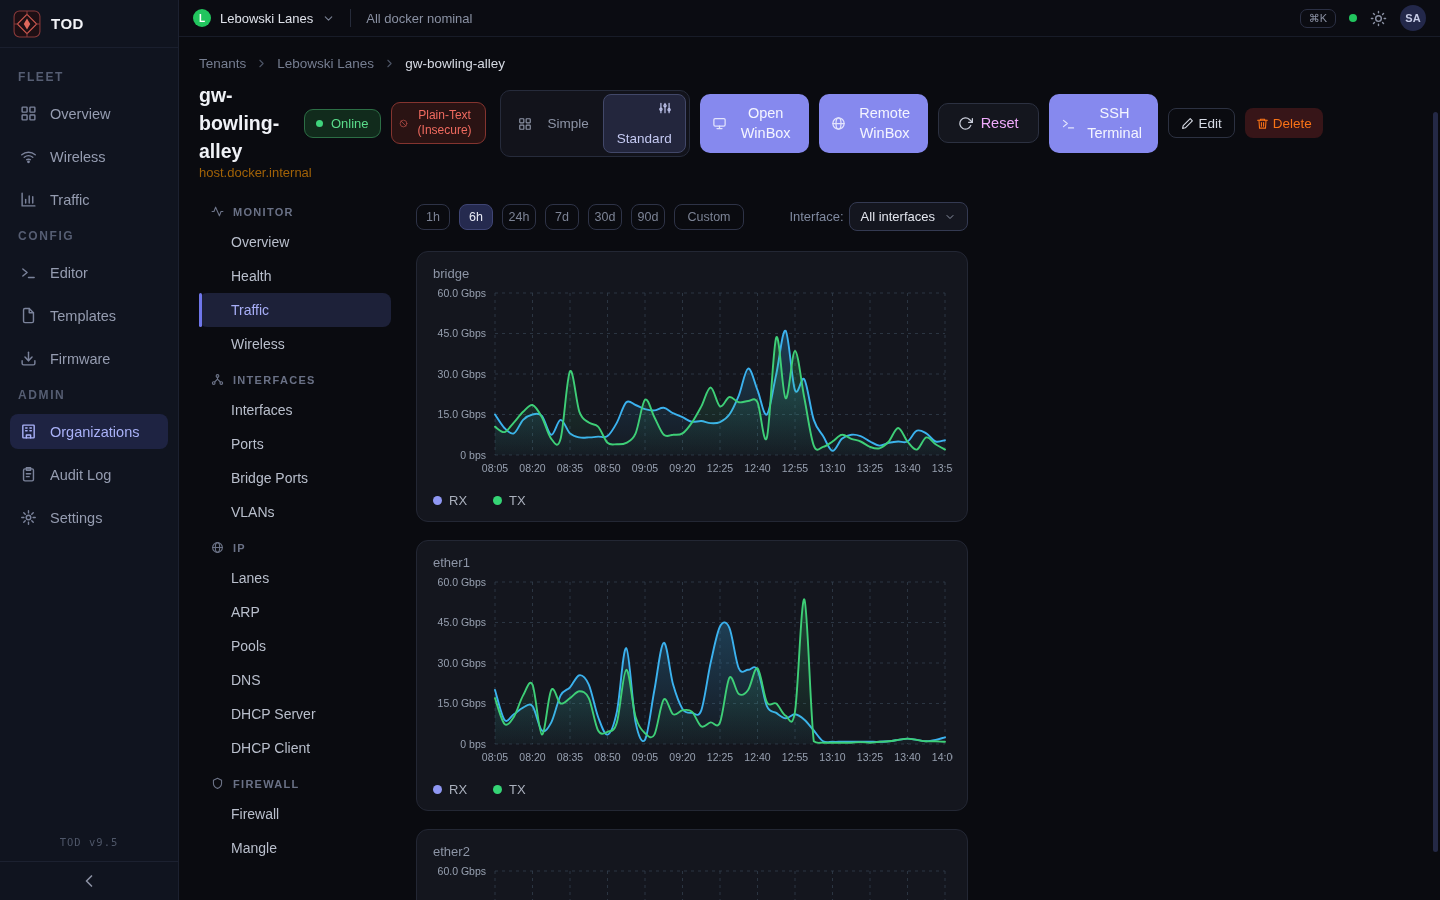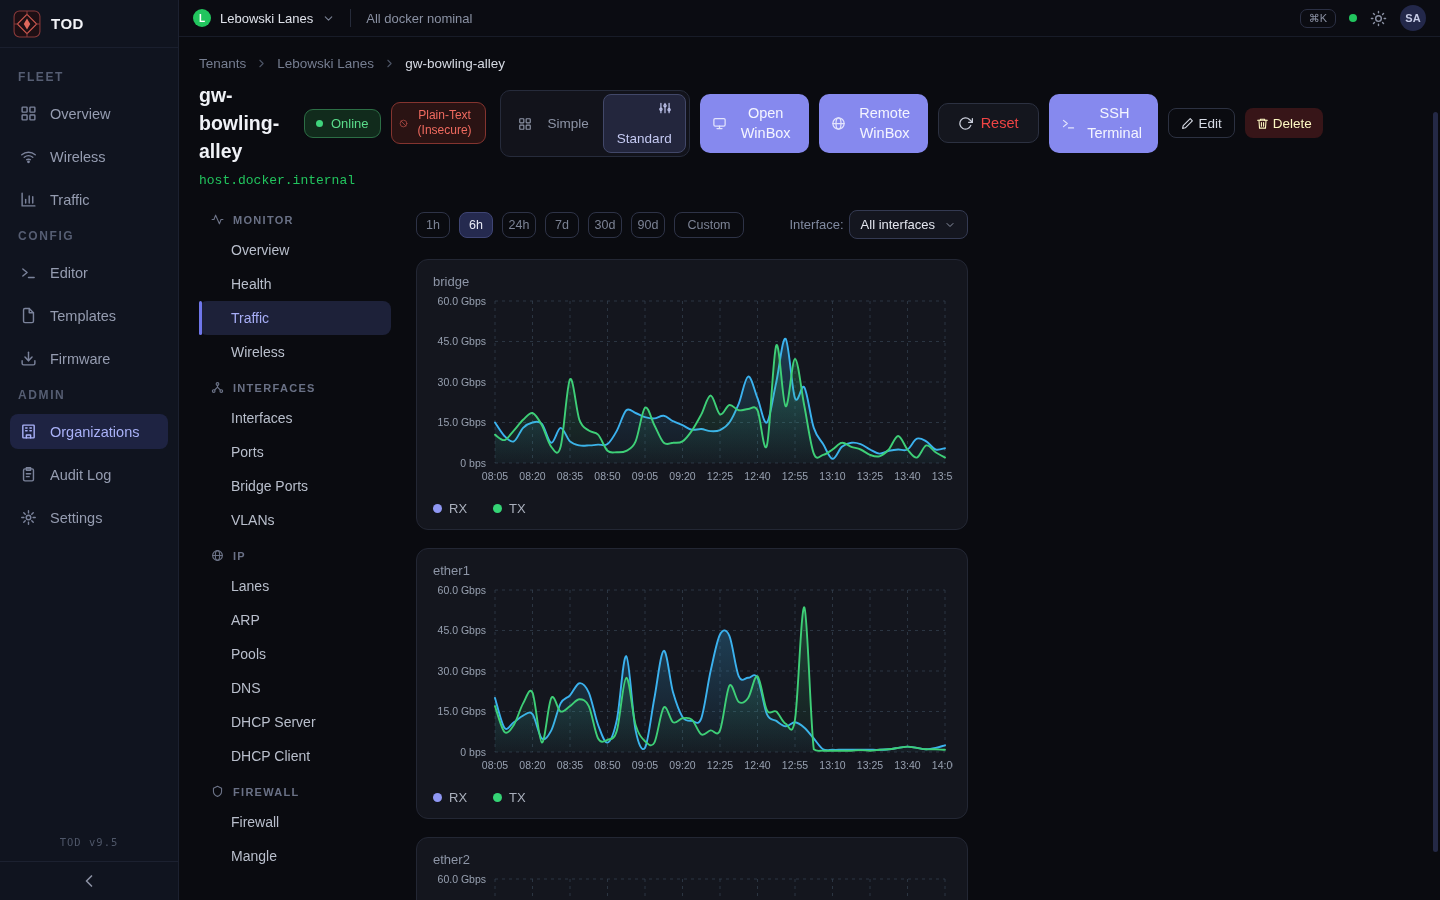--- a/index.html
+++ b/index.html
@@ -73,30 +73,30 @@
   .mode-btn { display:flex; align-items:flex-end; gap:16px; padding:6px 13px; background:none;
     border:1px solid transparent; border-radius:8px; color:#8d94a6; font-size:13.5px; cursor:pointer;
     font-family:inherit; }
   .mode-btn .icon { width:14px; height:14px; }
   .mode-btn.active { background:#23263d; border-color:#424869; color:#c4c9f2;flex-direction:column; }
   .btn { display:flex; align-items:center; justify-content:center; gap:8px; border:none;
     border-radius:10px; cursor:pointer; font-family:inherit; }
   .btn-primary { background:#8689ee; color:#f4f5ff; height:59px; padding:0 12px; font-size:14.5px; }
   .btn-primary .icon { width:15px; height:15px; opacity:.85; }
   .btn-primary .btn-label { width:62px; text-align:center; line-height:20px; }
-  .btn-ghost { background:#14161e; border:1px solid #2c3141; color:#ef4444; height:40px;
+  .btn-ghost { background:#14161e; border:1px solid #2c3141; color:#f0abfc; height:40px;
     padding:0 19px; font-size:14.5px; border-radius:10px; }
   .btn-ghost .icon { width:15px; height:15px; color:#c9cdd9; }
   .btn-small { background:none; border:1px solid #2c3141; color:#d6dae4; height:30px;
     padding:0 12px; font-size:13.5px; border-radius:8px; gap:5px; }
   .btn-small .icon { width:13px; height:13px; }
-  .btn-danger { background:#371518; color:#fef9c3; height:30px; padding:0 11px;
+  .btn-danger { background:#371518; color:#f97316; height:30px; padding:0 11px;
     font-size:13.5px; border-radius:8px; gap:4px; }
   .btn-danger .icon { width:13px; height:13px; }
-  .host-line { margin-top:8px; font-family:Liberation Mono, monospace; font-size:13px; color:#22c55e; }
+  .host-line { font-family:Liberation Sans, sans-serif; font-size:13px; color:#a16207; }
 
   
   .body-row { display:flex; margin-top:13px; }
   .subnav { width:192px; flex:0 0 auto; }
   .subnav-section { margin-top:6px; }
   .subnav-header { display:flex; align-items:center; gap:9px; padding:6px 0 7px 12px;
     font-size:11px; font-weight:700; letter-spacing:1.3px; color:#6a7186; }
   .subnav-header .icon { width:13px; height:13px; color:#6d7488; }
   .subnav-item { position:relative; padding:7px 0 7px 32px; font-size:14px; line-height:20px;
     color:#b9bfcc; cursor:pointer; border-radius:8px; }

